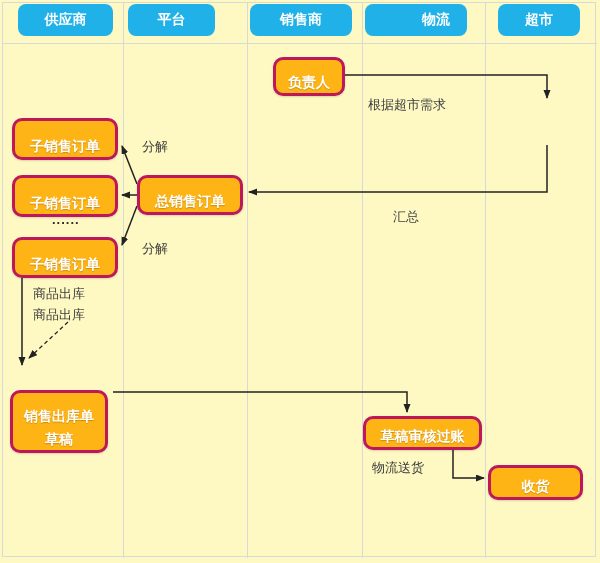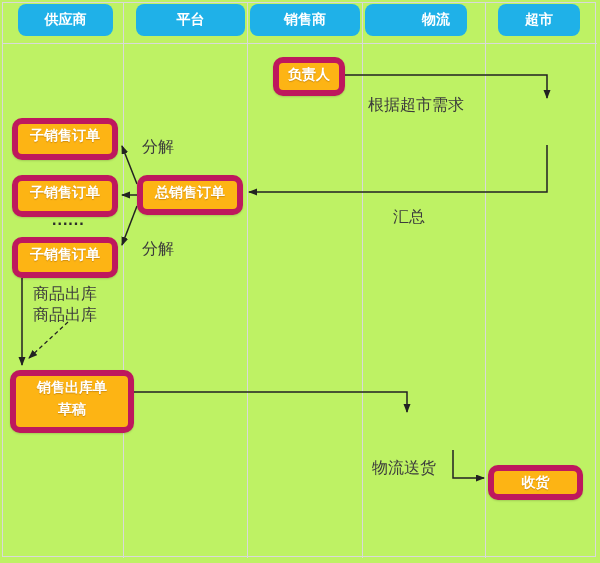--- a/index.html
+++ b/index.html
@@ -1,52 +1,52 @@
 <!DOCTYPE html>
 <html><head>
 <meta charset="utf-8">
 <style>
   html,body{margin:0;padding:0;background:#fff;}
   .canvas{
-    position:relative;width:600px;height:563px;background:#bef264;
+    position:relative;width:600px;height:563px;background:#fef9c3;
     font-family:"Liberation Sans","DejaVu Sans",sans-serif;overflow:hidden;
   }
   .frame{position:absolute;left:2px;top:2px;width:594px;height:555px;
     border:1px solid #d9d9d9;box-sizing:border-box;}
   .vline{position:absolute;top:2px;width:1px;height:556px;background:#d9d9d9;}
   .hline{position:absolute;left:2px;top:43px;width:595px;height:1px;background:#d9d9d9;}
   .lane-header{
     position:absolute;top:4px;height:32px;border-radius:8px;background:#1fb1e8;
     color:#fff;font-weight:bold;font-size:14px;display:flex;align-items:center;
     justify-content:center;box-sizing:border-box;
   }
   .node{
-    position:absolute;background:#fdb414;border:6px solid #be185d;border-radius:10px;
+    position:absolute;background:#fdb414;border:3px solid #be185d;border-radius:10px;
     color:#fff;font-weight:bold;font-size:14px;display:flex;flex-direction:column;
-    align-items:center;justify-content:flex-start;box-sizing:border-box;
+    align-items:center;justify-content:flex-end;box-sizing:border-box;
     text-shadow:0 1px 1px rgba(120,70,0,0.35);line-height:1.6;
     box-shadow:0 1px 2px rgba(0,0,0,0.15);
   }
   .lbl{
-    position:absolute;color:#3c3c3c;font-size:16px;white-space:nowrap;line-height:15px;
+    position:absolute;color:#3c3c3c;font-size:13px;white-space:nowrap;line-height:15px;
   }
   .dots{font-weight:bold;letter-spacing:1px;color:#2a2a2a;}
   svg.arrows{position:absolute;left:0;top:0;pointer-events:none;}
   
-  .h1{left:18px;width:95px;}  .h2{left:136px;width:109px;}
-  .h3{left:250px;width:110px;}.h4{left:365px;width:102px;padding-left:40px;}
+  .h1{left:18px;width:95px;}  .h2{left:128px;width:87px;}
+  .h3{left:250px;width:102px;}.h4{left:365px;width:102px;padding-left:40px;}
   .h5{left:498px;width:82px;}
   
   .n-person{left:273px;top:57px;width:72px;height:39px;}
   .n-order{left:488px;top:103px;width:105px;height:42px;}
   .n-sub1{left:12px;top:118px;width:106px;height:42px;}
   .n-sub2{left:12px;top:175px;width:106px;height:42px;}
   .n-sub3{left:12px;top:237px;width:106px;height:41px;}
   .n-total{left:137px;top:175px;width:106px;height:40px;}
-  .n-draft{left:10px;top:370px;width:124px;height:63px;}
+  .n-draft{left:10px;top:390px;width:98px;height:63px;}
   .n-review{left:363px;top:416px;width:119px;height:34px;}
   .n-receive{left:488px;top:465px;width:95px;height:35px;}
   
   .l-demand{left:368px;top:97px;}
   .l-sum{left:393px;top:209px;}
   .l-split1{left:142px;top:139px;}
   .l-split2{left:142px;top:241px;}
   .l-dots{left:52px;top:212px;}
   .l-perorder{left:33px;top:286px;}
   .l-outbound{left:33px;top:307px;}
@@ -109,20 +109,23 @@
   <div class="node n-sub3">
       <span>子销售订单</span>
     </div>
   <div class="node n-total">
       <span>总销售订单</span>
     </div>
   <div class="node n-draft">
     <span>销售出库单</span>
     <span>草稿</span>
   </div>
+  <div class="node n-review">
+      <span>草稿审核过账</span>
+    </div>
   <div class="node n-receive">
       <span>收货</span>
     </div>
 
   <div class="lbl l-demand">根据超市需求</div>
   <div class="lbl l-sum">汇总</div>
   <div class="lbl l-split1">分解</div>
   <div class="lbl l-split2">分解</div>
   <div class="lbl l-dots dots">......</div>
   <div class="lbl l-perorder">商品出库</div>

